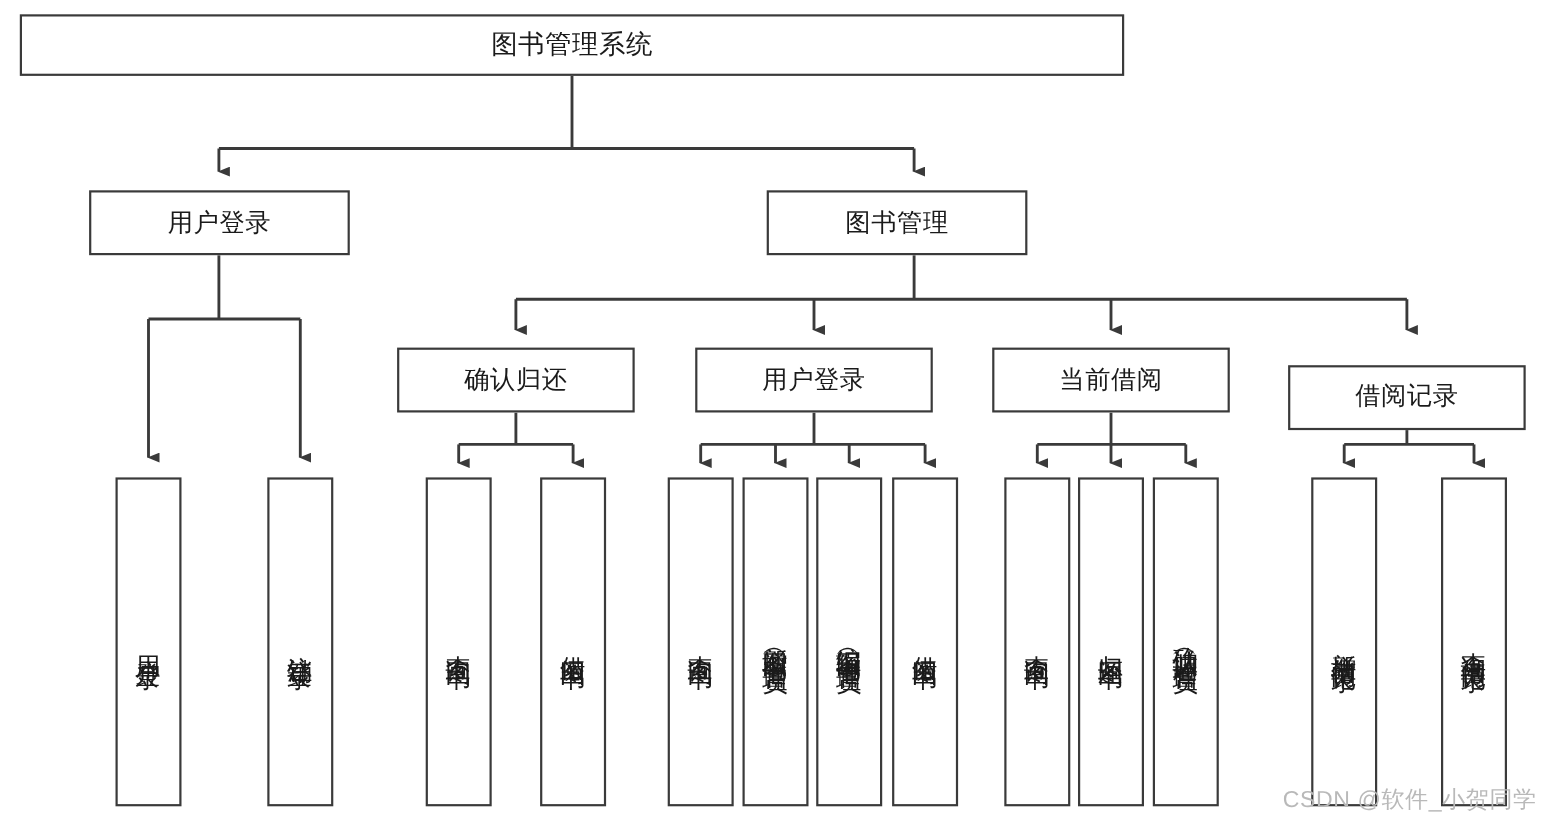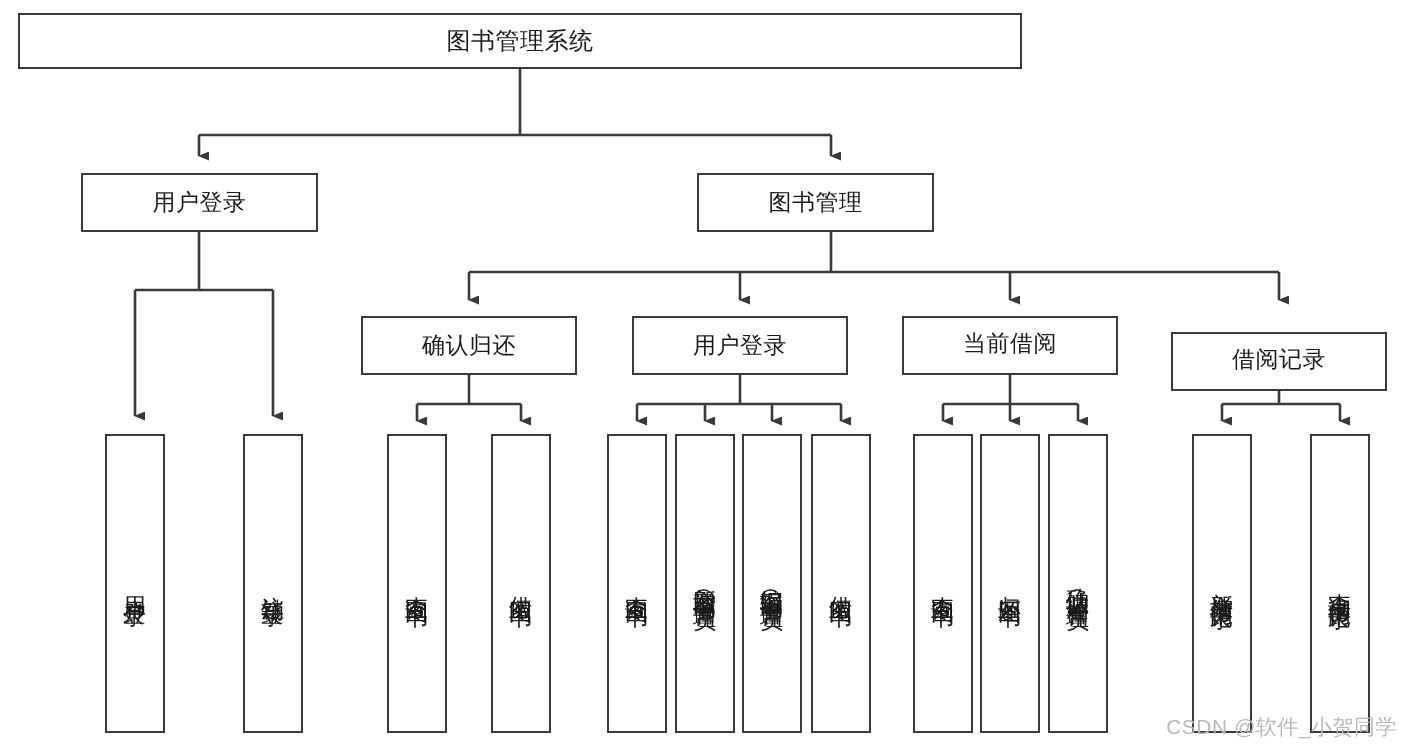--- a/index.html
+++ b/index.html
@@ -142,21 +142,21 @@
   </div>
 
   <div class="node" style="left:361px; top:316px; width:216px; height:59px;">
     <span class="node-label">确认归还</span>
   </div>
 
   <div class="node" style="left:632px; top:316px; width:216px; height:59px;">
     <span class="node-label">用户登录</span>
   </div>
 
-  <div class="node" style="left:902px; top:316px; width:216px; height:59px;font-family:Liberation Mono, monospace;">
+  <div class="node" style="left:902px; top:316px; width:216px; height:59px;">
     <span class="node-label">当前借阅</span>
   </div>
 
   <div class="node" style="left:1171px; top:332px; width:216px; height:59px;font-family:Liberation Mono, monospace;">
     <span class="node-label">借阅记录</span>
   </div>
 
   <div class="node leaf" style="left:105px; top:434px; width:60px; height:299px;">
     <span class="node-label">用户登录</span>
   </div>

